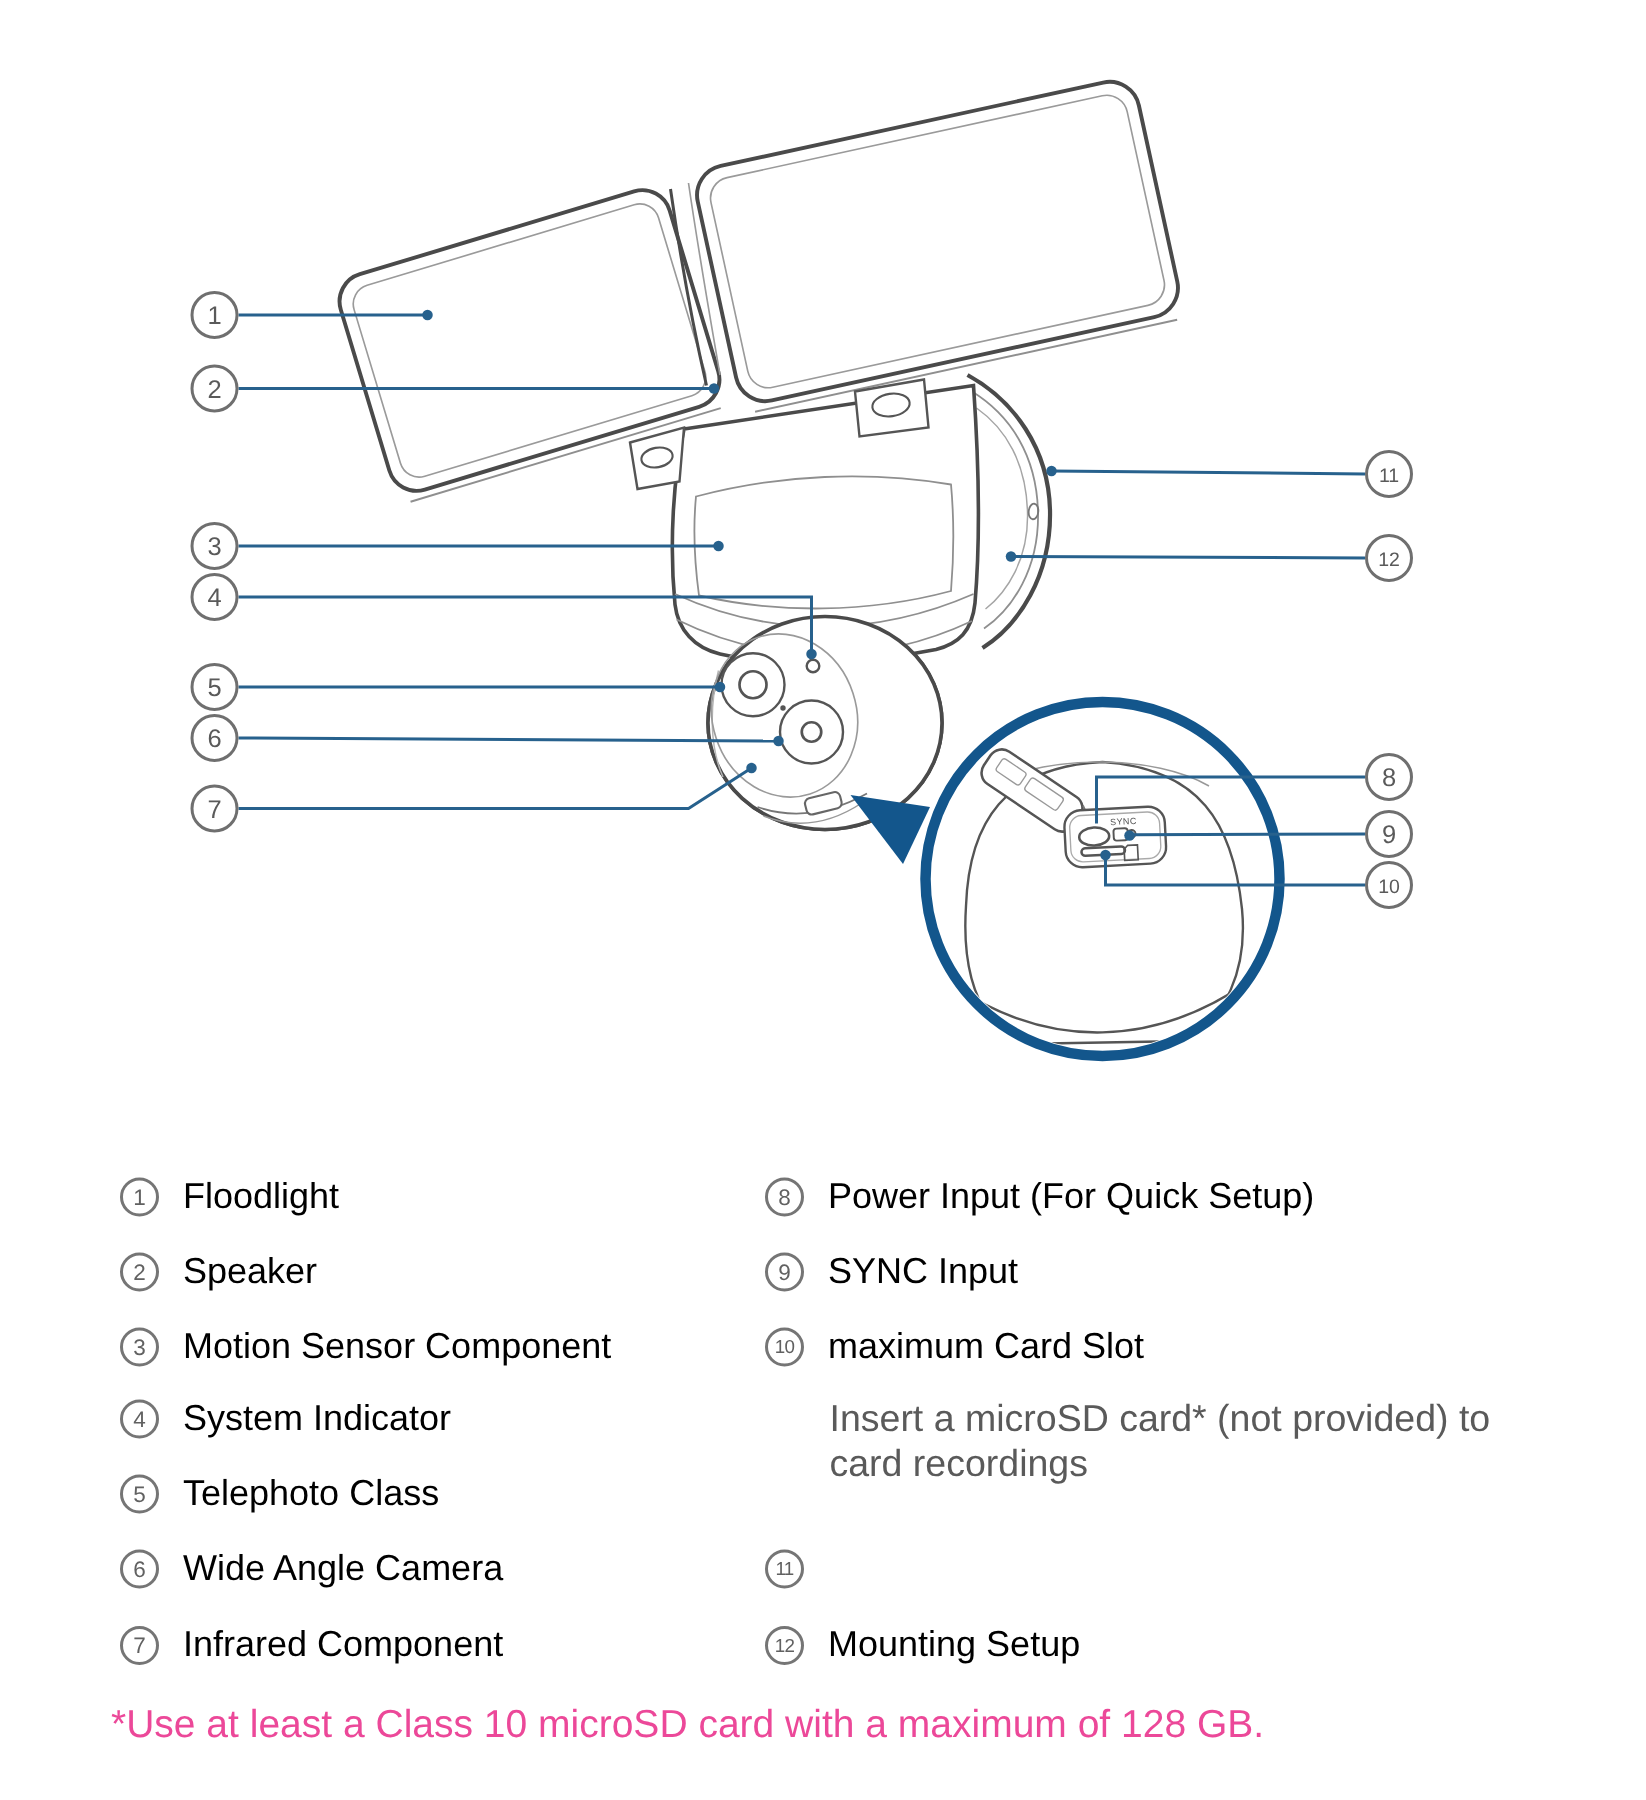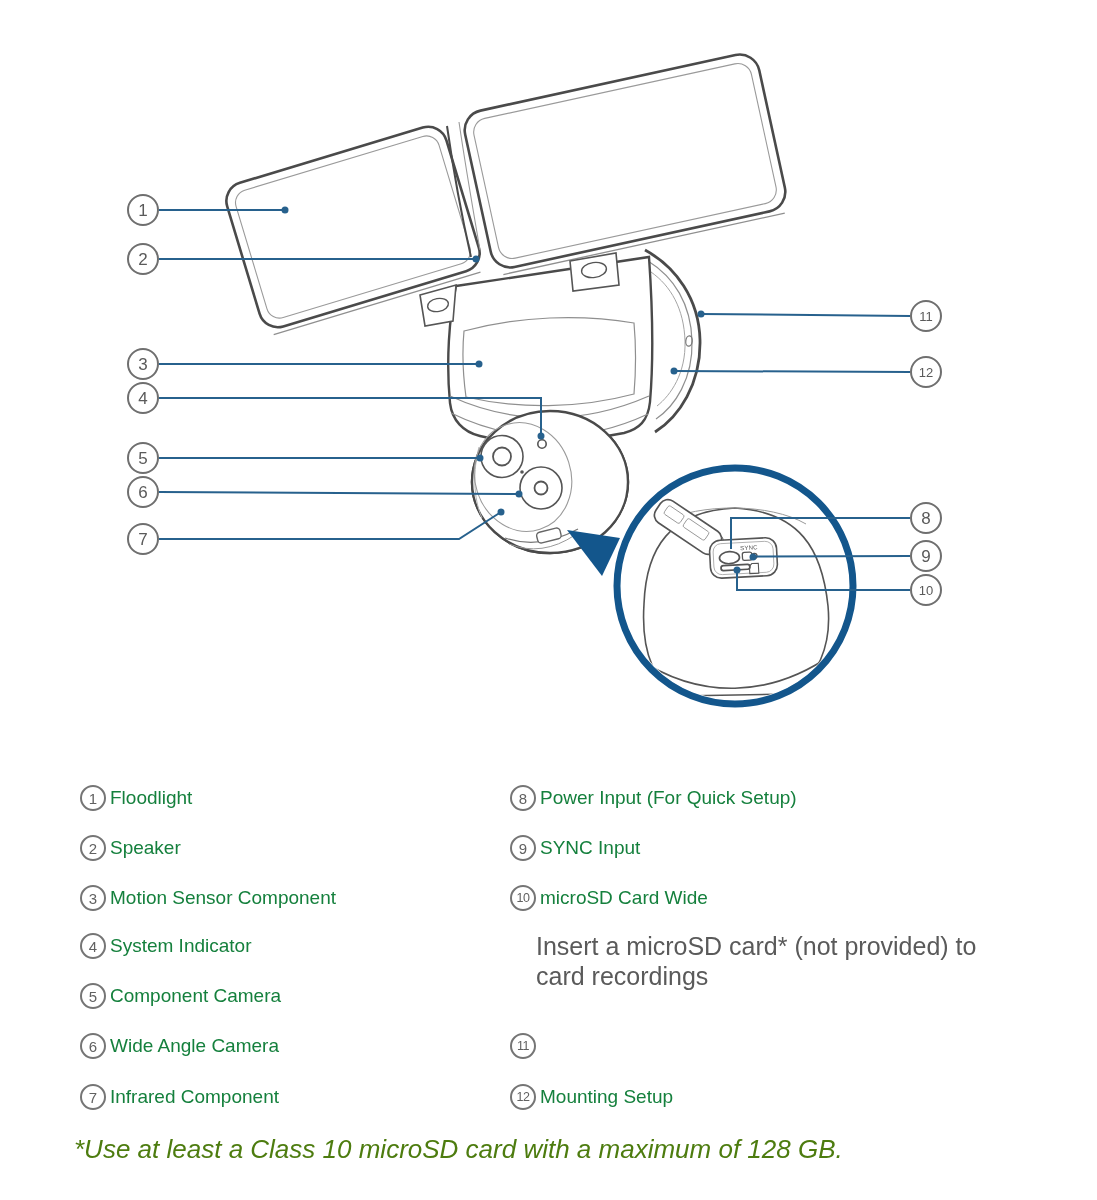--- a/index.html
+++ b/index.html
@@ -5,24 +5,24 @@
   html,body{margin:0;padding:0;background:#ffffff;}
   #page{position:relative;width:1097px;height:1200px;background:#fff;overflow:hidden;
         font-family:"Liberation Sans", sans-serif;}
   svg text{font-family:"Liberation Sans", sans-serif;}
   
   .legend-row{position:absolute;display:flex;align-items:center;height:34px;}
   .num-circle{flex:0 0 auto;width:26px;height:26px;border:2px solid #757575;border-radius:50%;
               box-sizing:border-box;display:flex;align-items:center;justify-content:center;
               font-size:15px;color:#616161;background:#fff;}
   .num-circle.two{font-size:12.5px;letter-spacing:-0.5px;}
-  .legend-label{margin-left:4px;font-size:19px;color:#15803d;white-space:nowrap;}
-  .legend-note{position:absolute;left:536px;top:931px;width:500px;font-size:25px;
+  .legend-label{margin-left:16px;font-size:24px;color:#000000;white-space:nowrap;}
+  .legend-note{position:absolute;left:553px;top:931px;width:500px;font-size:25px;
                line-height:30px;color:#5a5a5a;}
-  .footnote{position:absolute;left:74px;top:1134px;font-size:26px;color:#4d7c0f;white-space:nowrap;font-style:italic;}
+  .footnote{position:absolute;left:74px;top:1134px;font-size:26px;color:#ec4899;white-space:nowrap;}
 </style>
 </head>
 <body>
 
 <div id="page">
 
   <svg width="1097" height="780" viewBox="0 0 1097 780">
     <defs>
       <clipPath id="insetClip">
           <circle cx="735" cy="586" r="114"></circle>
@@ -217,42 +217,42 @@
     <div class="legend-row" style="left:80px;top:881px">
       <span class="num-circle">3</span>
       <span class="legend-label">Motion Sensor Component</span>
     </div>
     <div class="legend-row" style="left:80px;top:929px">
       <span class="num-circle">4</span>
       <span class="legend-label">System Indicator</span>
     </div>
     <div class="legend-row" style="left:80px;top:979px">
       <span class="num-circle">5</span>
-      <span class="legend-label">Component Camera</span>
+      <span class="legend-label">Telephoto Class</span>
     </div>
     <div class="legend-row" style="left:80px;top:1029px">
       <span class="num-circle">6</span>
       <span class="legend-label">Wide Angle Camera</span>
     </div>
     <div class="legend-row" style="left:80px;top:1080px">
       <span class="num-circle">7</span>
       <span class="legend-label">Infrared Component</span>
     </div>
 
     <div class="legend-row" style="left:510px;top:781px">
       <span class="num-circle">8</span>
       <span class="legend-label">Power Input (For Quick Setup)</span>
     </div>
     <div class="legend-row" style="left:510px;top:831px">
       <span class="num-circle">9</span>
       <span class="legend-label">SYNC Input</span>
     </div>
     <div class="legend-row" style="left:510px;top:881px">
       <span class="num-circle two">10</span>
-      <span class="legend-label">microSD Card Wide</span>
+      <span class="legend-label">maximum Card Slot</span>
     </div>
     <div class="legend-note">
       <div>Insert a microSD card* (not provided) to</div>
       <div>card recordings</div>
     </div>
     <div class="legend-row" style="left:510px;top:1029px">
       <span class="num-circle two">11</span>
     </div>
     <div class="legend-row" style="left:510px;top:1080px">
       <span class="num-circle two">12</span>

